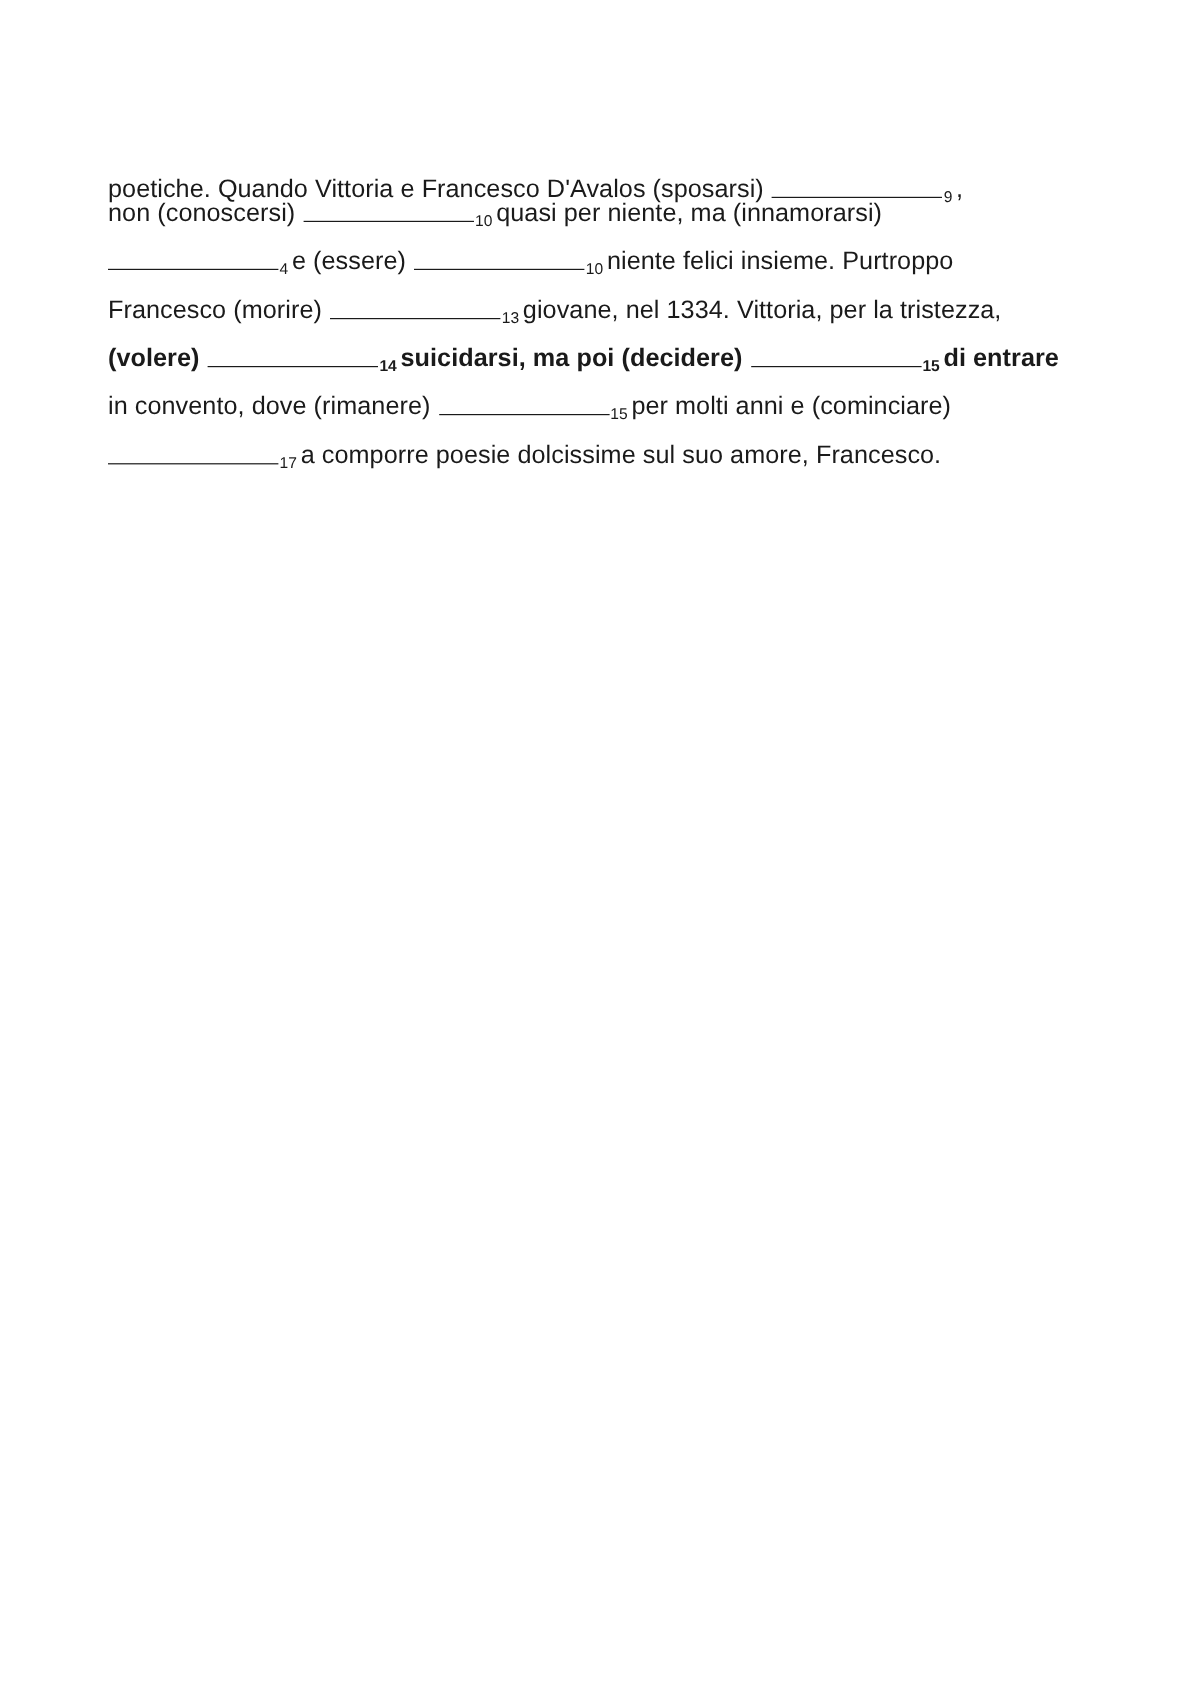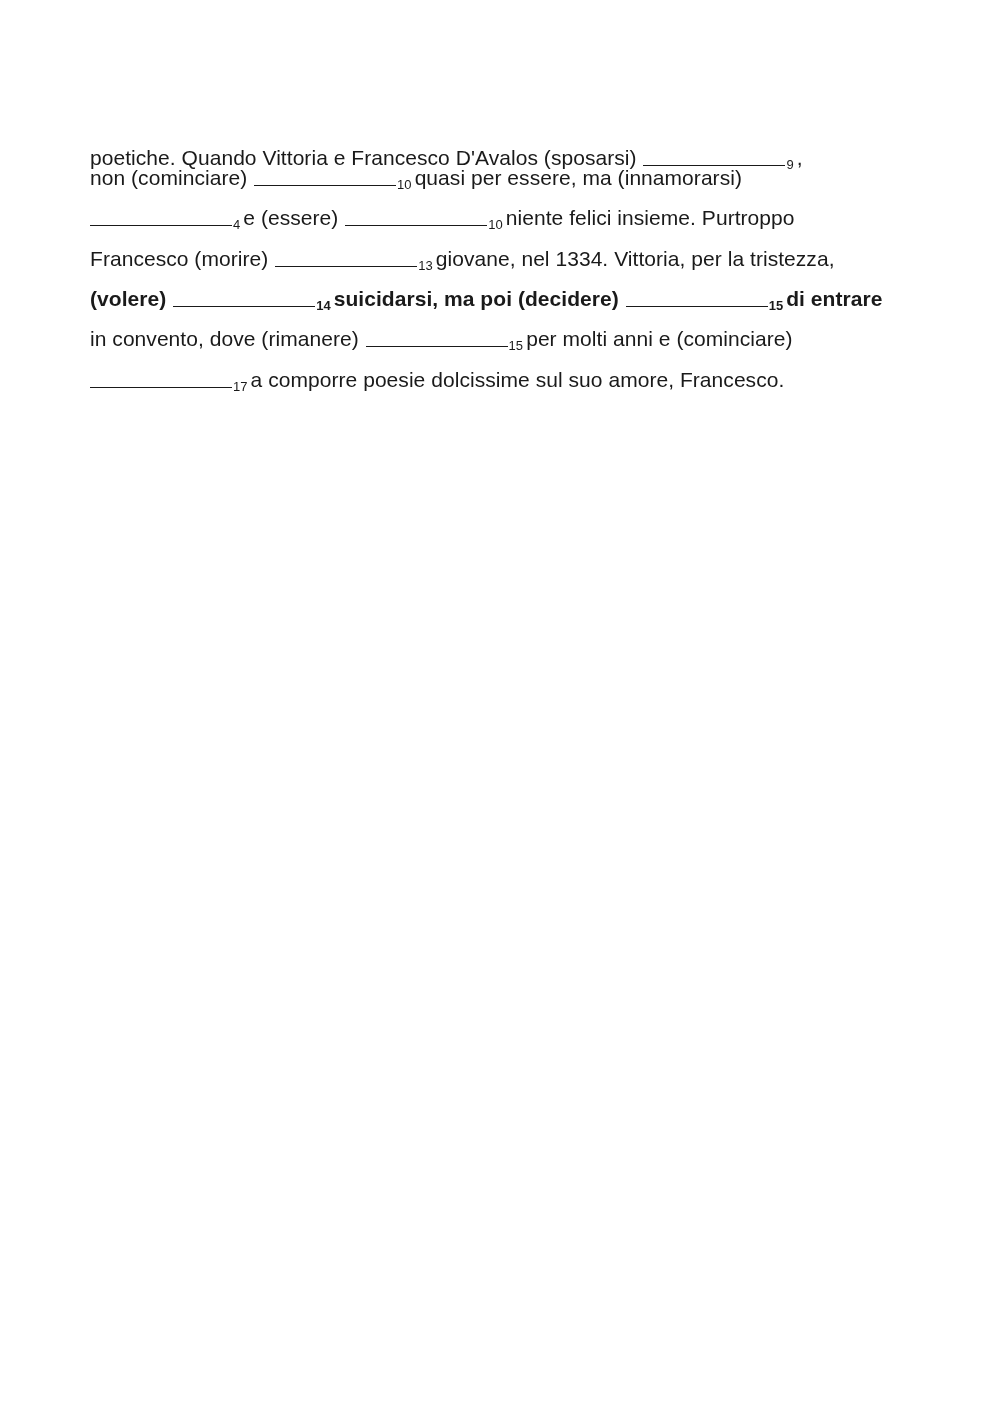--- a/index.html
+++ b/index.html
@@ -57,21 +57,21 @@
 <body>
 
 <div class="page">
   <div class="text-block">
 
     <div class="line" style="top:0px;margin-top:20px;">
       <span>poetiche. Quando Vittoria e Francesco D'Avalos (sposarsi) </span><span class="blank" title="sposarsi"></span><span class="num">9</span><span>,</span>
     </div>
 
     <div class="line" style="top:40px;">
-      <span>non (cominciare) </span><span class="blank" title="conoscersi"></span><span class="num">10</span><span>quasi per essere, ma (innamorarsi)</span>
+      <span>non (conoscersi) </span><span class="blank" title="conoscersi"></span><span class="num">10</span><span>quasi per niente, ma (innamorarsi)</span>
     </div>
 
     <div class="line" style="top:80px;">
       <span class="blank" style="margin-left:0;" title="innamorarsi"></span><span class="num">4</span><span>e (essere) </span><span class="blank" title="essere"></span><span class="num">10</span><span>niente felici insieme. Purtroppo</span>
     </div>
 
     <div class="line" style="top:121px;">
       <span>Francesco (morire) </span><span class="blank" title="morire"></span><span class="num">13</span><span>giovane, nel 1334. Vittoria, per la tristezza,</span>
     </div>
 

